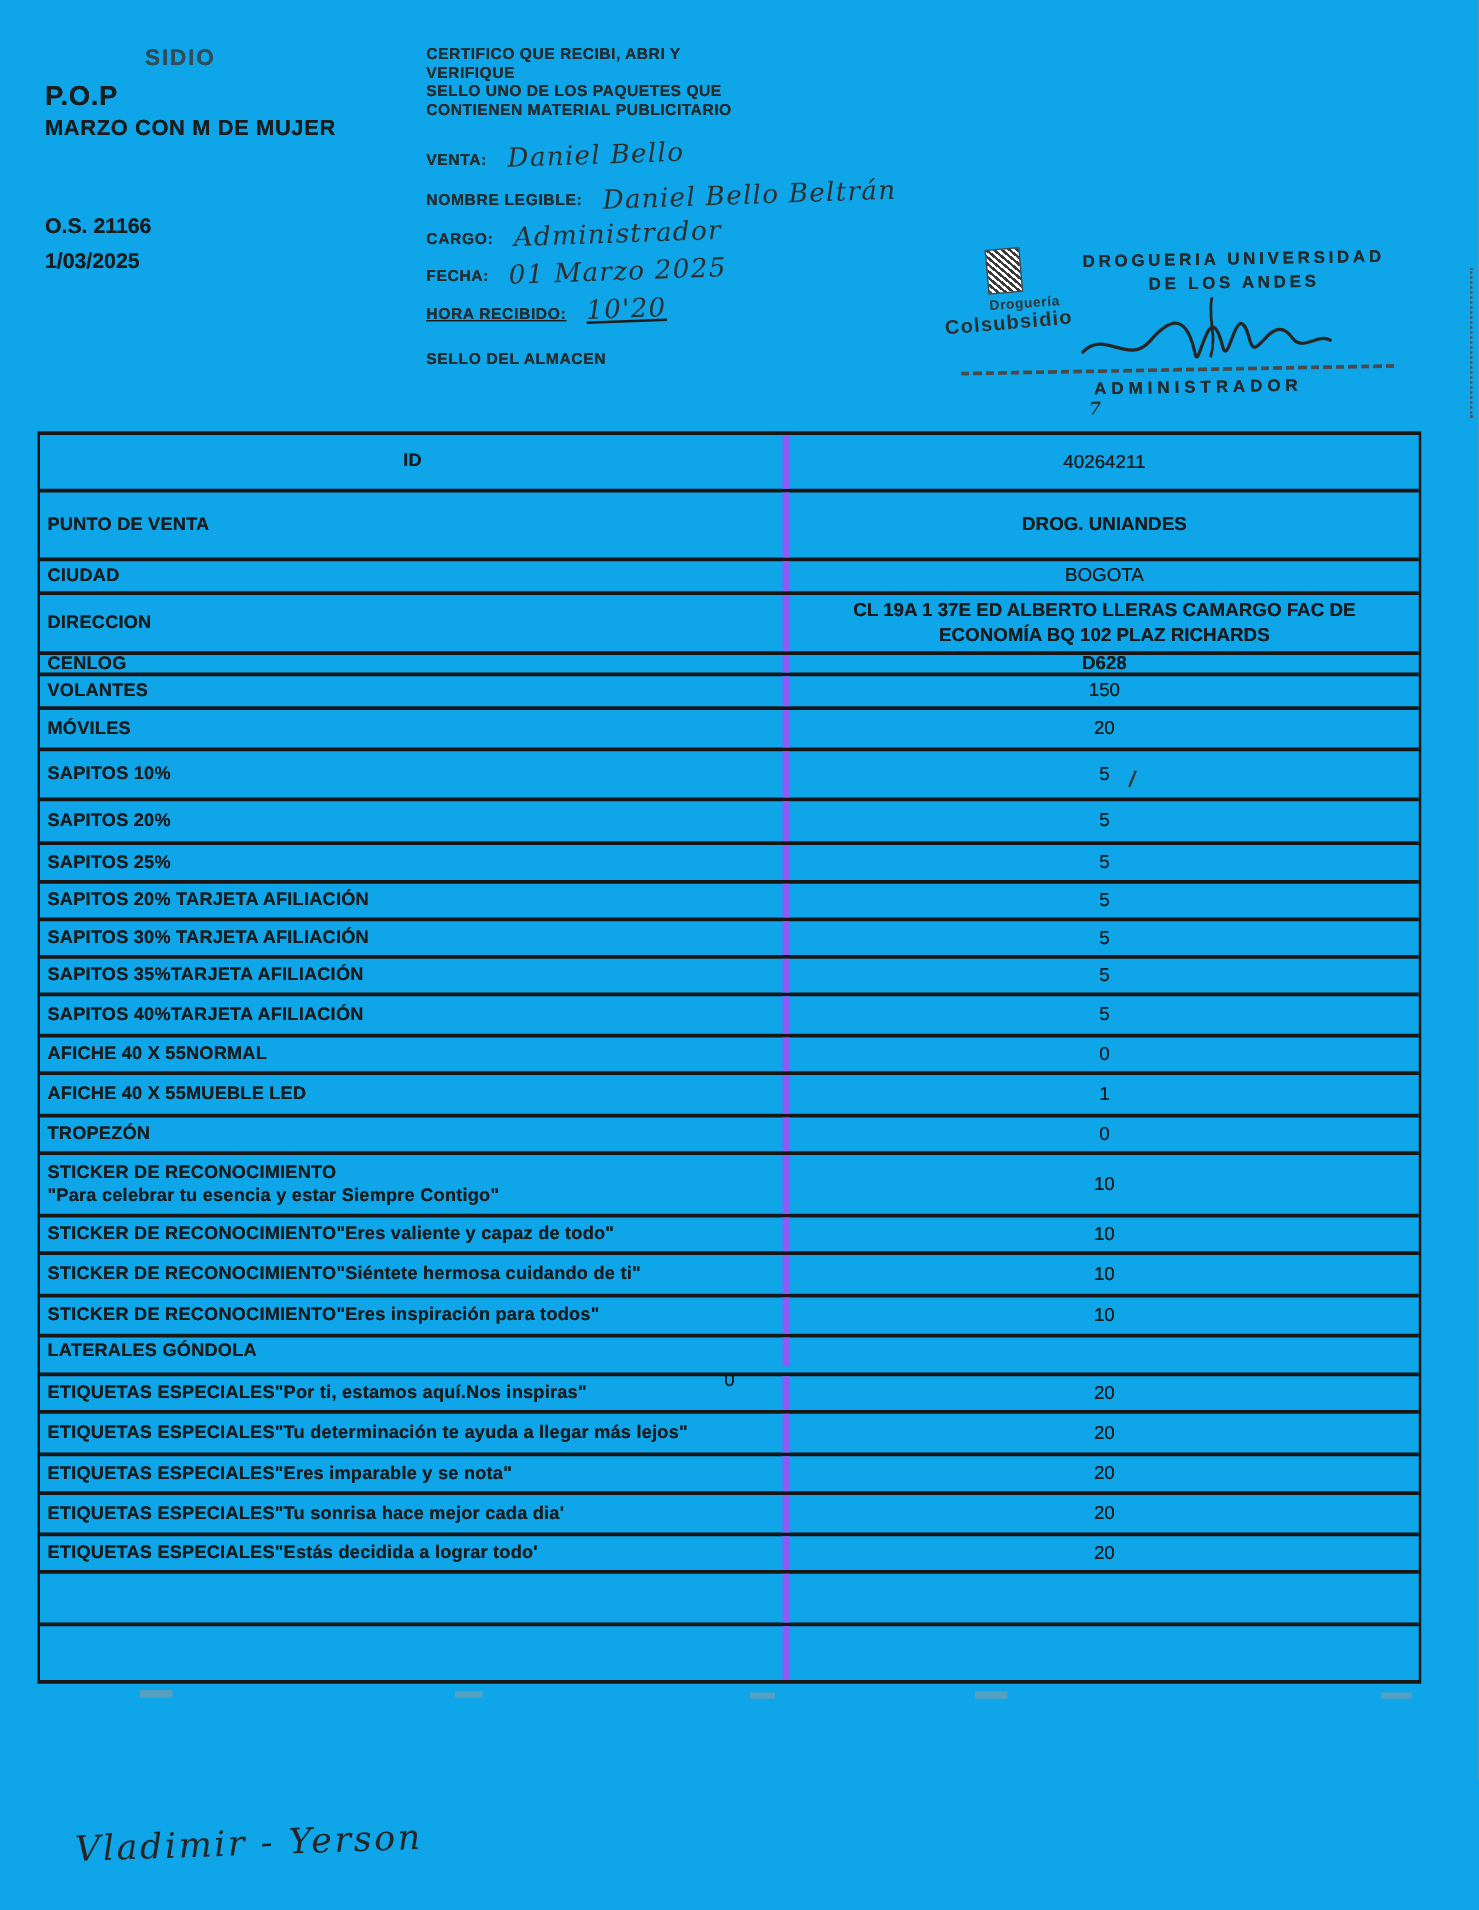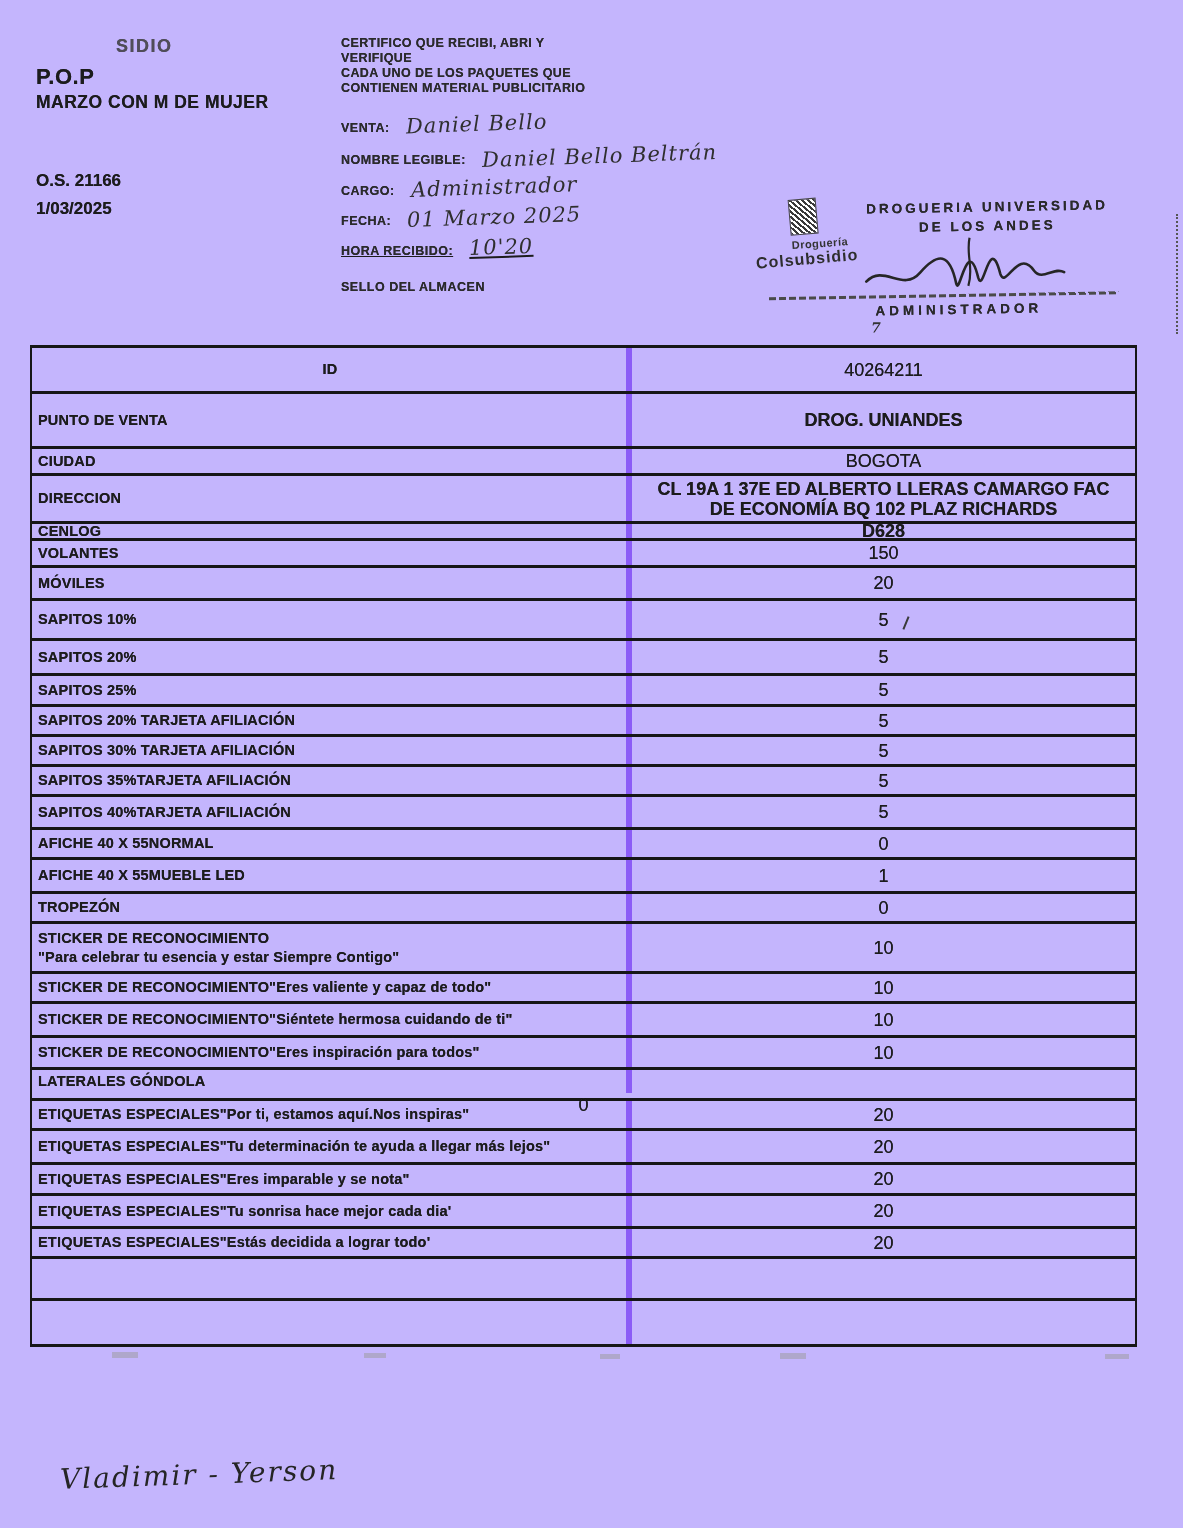--- a/index.html
+++ b/index.html
@@ -1,18 +1,18 @@
 <!DOCTYPE html>
 <html><head>
 <meta charset="utf-8">
 <style>
   html,body{margin:0;padding:0;background:#9a9a9a;}
   .page{
     position:relative;width:1183px;height:1528px;margin:0 auto;
-    background:#c4b5fd;color:#1c1c1c;
+    background:#0ea5e9;color:#1c1c1c;
     font-family:"Liberation Sans",sans-serif;overflow:hidden;
   }
   .print{text-shadow:0 0 .5px rgba(0,0,0,.75);}
 
   
   .brand{position:absolute;left:36px;top:30px;width:320px;height:200px;}
   .logo-frag{position:absolute;left:80px;top:6px;font-weight:700;font-size:18px;
     letter-spacing:1.5px;color:#3c3c3c;opacity:.85;}
   .pop{position:absolute;left:0;top:34px;font-weight:700;font-size:22px;letter-spacing:.5px;}
   .campaign{position:absolute;left:0;top:62px;font-weight:700;font-size:17.5px;
@@ -62,21 +62,21 @@
   }
   .t-row{display:flex;border-bottom:3px solid #161616;box-sizing:border-box;}
   .t-row:last-child{border-bottom:none;}
   .t-label{
     width:600px;box-sizing:border-box;border-right:6px solid #8b5cf6;
     padding:2px 4px 2px 6px;font-weight:600;font-size:14.5px;letter-spacing:.2px;
     display:flex;flex-direction:column;justify-content:center;line-height:19px;
   }
   .t-value{
     flex:1;display:flex;align-items:center;justify-content:center;text-align:center;
-    font-size:18px;padding:2px 14px;line-height:20px;box-sizing:border-box;
+    font-size:15px;padding:2px 14px;line-height:20px;box-sizing:border-box;
   }
   .t-row.center-label .t-label{align-items:center;text-align:center;}
   .t-row.bold-value .t-value{font-weight:700;}
 
   
   .noise{position:absolute;background:#9b9b9b;opacity:.5;filter:blur(.6px);}
   .stray-mark{position:absolute;left:905px;top:616px;width:2px;height:14px;background:#3a3a3a;
     transform:rotate(22deg);}
   .bottom-note{
     position:absolute;left:60px;top:1458px;
@@ -93,21 +93,21 @@
     <div class="logo-frag">SIDIO</div>
     <div class="pop">P.O.P</div>
     <div class="campaign">MARZO CON M DE MUJER</div>
     <div class="os-num">O.S. 21166</div>
     <div class="os-date">1/03/2025</div>
   </div>
 
   <div class="cert">
     <div class="cert-line print">CERTIFICO QUE RECIBI, ABRI Y</div>
     <div class="cert-line print">VERIFIQUE</div>
-    <div class="cert-line print">CADA  UNO DE LOS PAQUETES QUE</div>
+    <div class="cert-line print">SELLO  UNO DE LOS PAQUETES QUE</div>
     <div class="cert-line print">CONTIENEN MATERIAL PUBLICITARIO</div>
     <div class="cert-fields">
         <div class="cert-field" style="margin-top: 0px;">
           <span class="cert-label print">VENTA:</span>
           <span class="handwriting">Daniel Bello</span>
         </div>
         <div class="cert-field" style="margin-top: 2px;">
           <span class="cert-label print">NOMBRE LEGIBLE:</span>
           <span class="handwriting">Daniel Bello Beltrán</span>
         </div>

